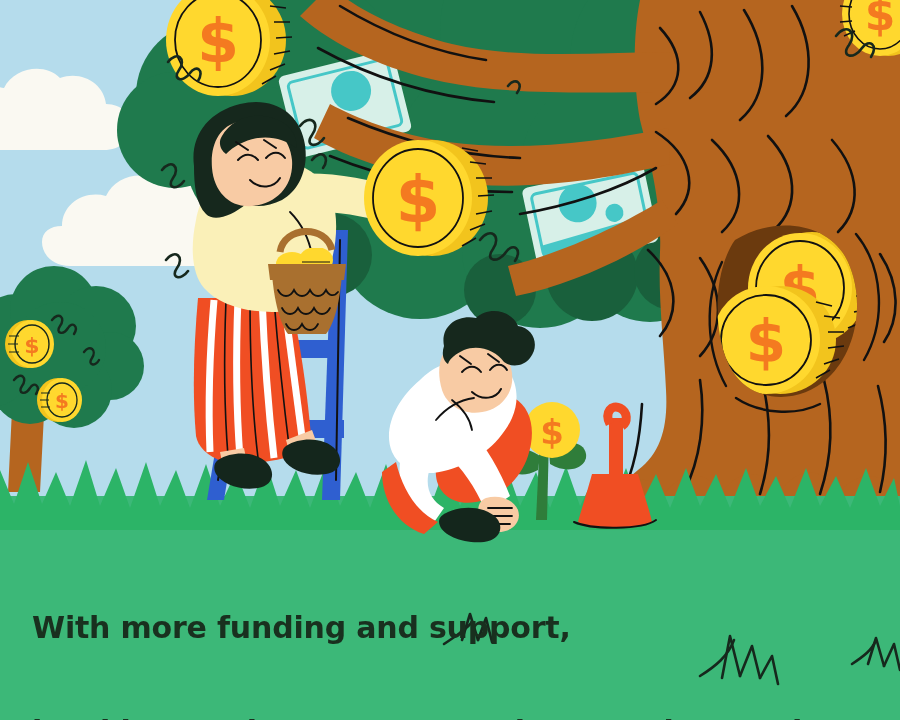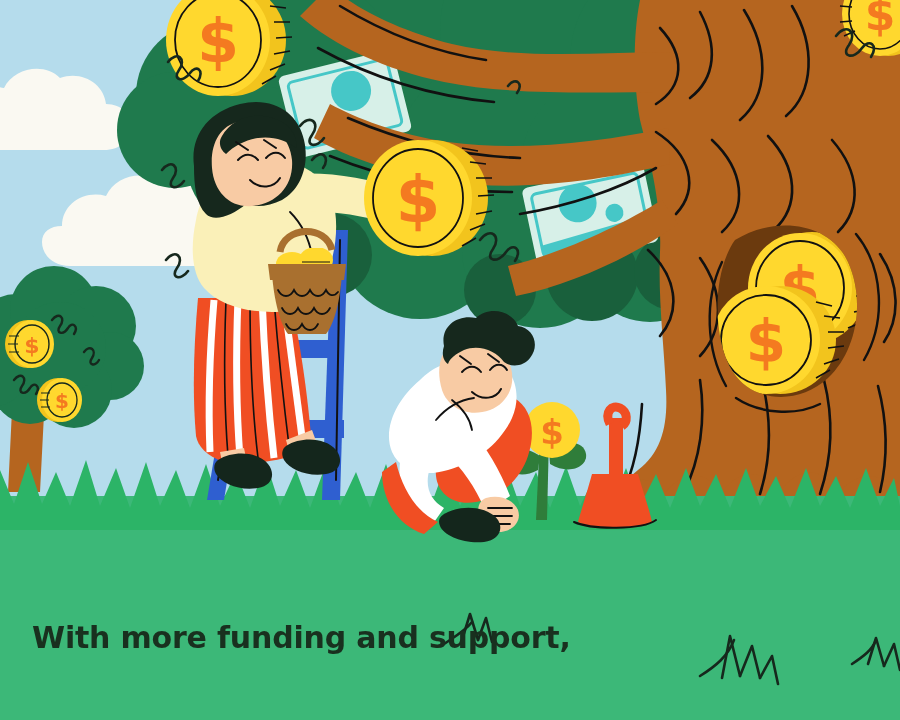--- a/index.html
+++ b/index.html
@@ -2,21 +2,21 @@
 <html><head>
 <meta charset="utf-8">
 <style>
   html,body{margin:0;padding:0;background:#fff;}
   #scene{
     position:relative;width:900px;height:720px;overflow:hidden;
     font-family:"DejaVu Sans", sans-serif;
   }
   #art{position:absolute;left:0;top:0;width:900px;height:720px;}
   .caption-layer{
-    position:absolute;left:0;top:16px;width:900px;height:528px;
+    position:absolute;left:0;top:6px;width:900px;height:528px;
     pointer-events:none;
   }
   .caption{
     position:absolute;left:32px;top:536px;width:820px;
     font-family:"DejaVu Sans", sans-serif;
     font-weight:700;
     font-size:30px;
     line-height:34.5px;
     letter-spacing:-0.2px;
     color:#19301f;

